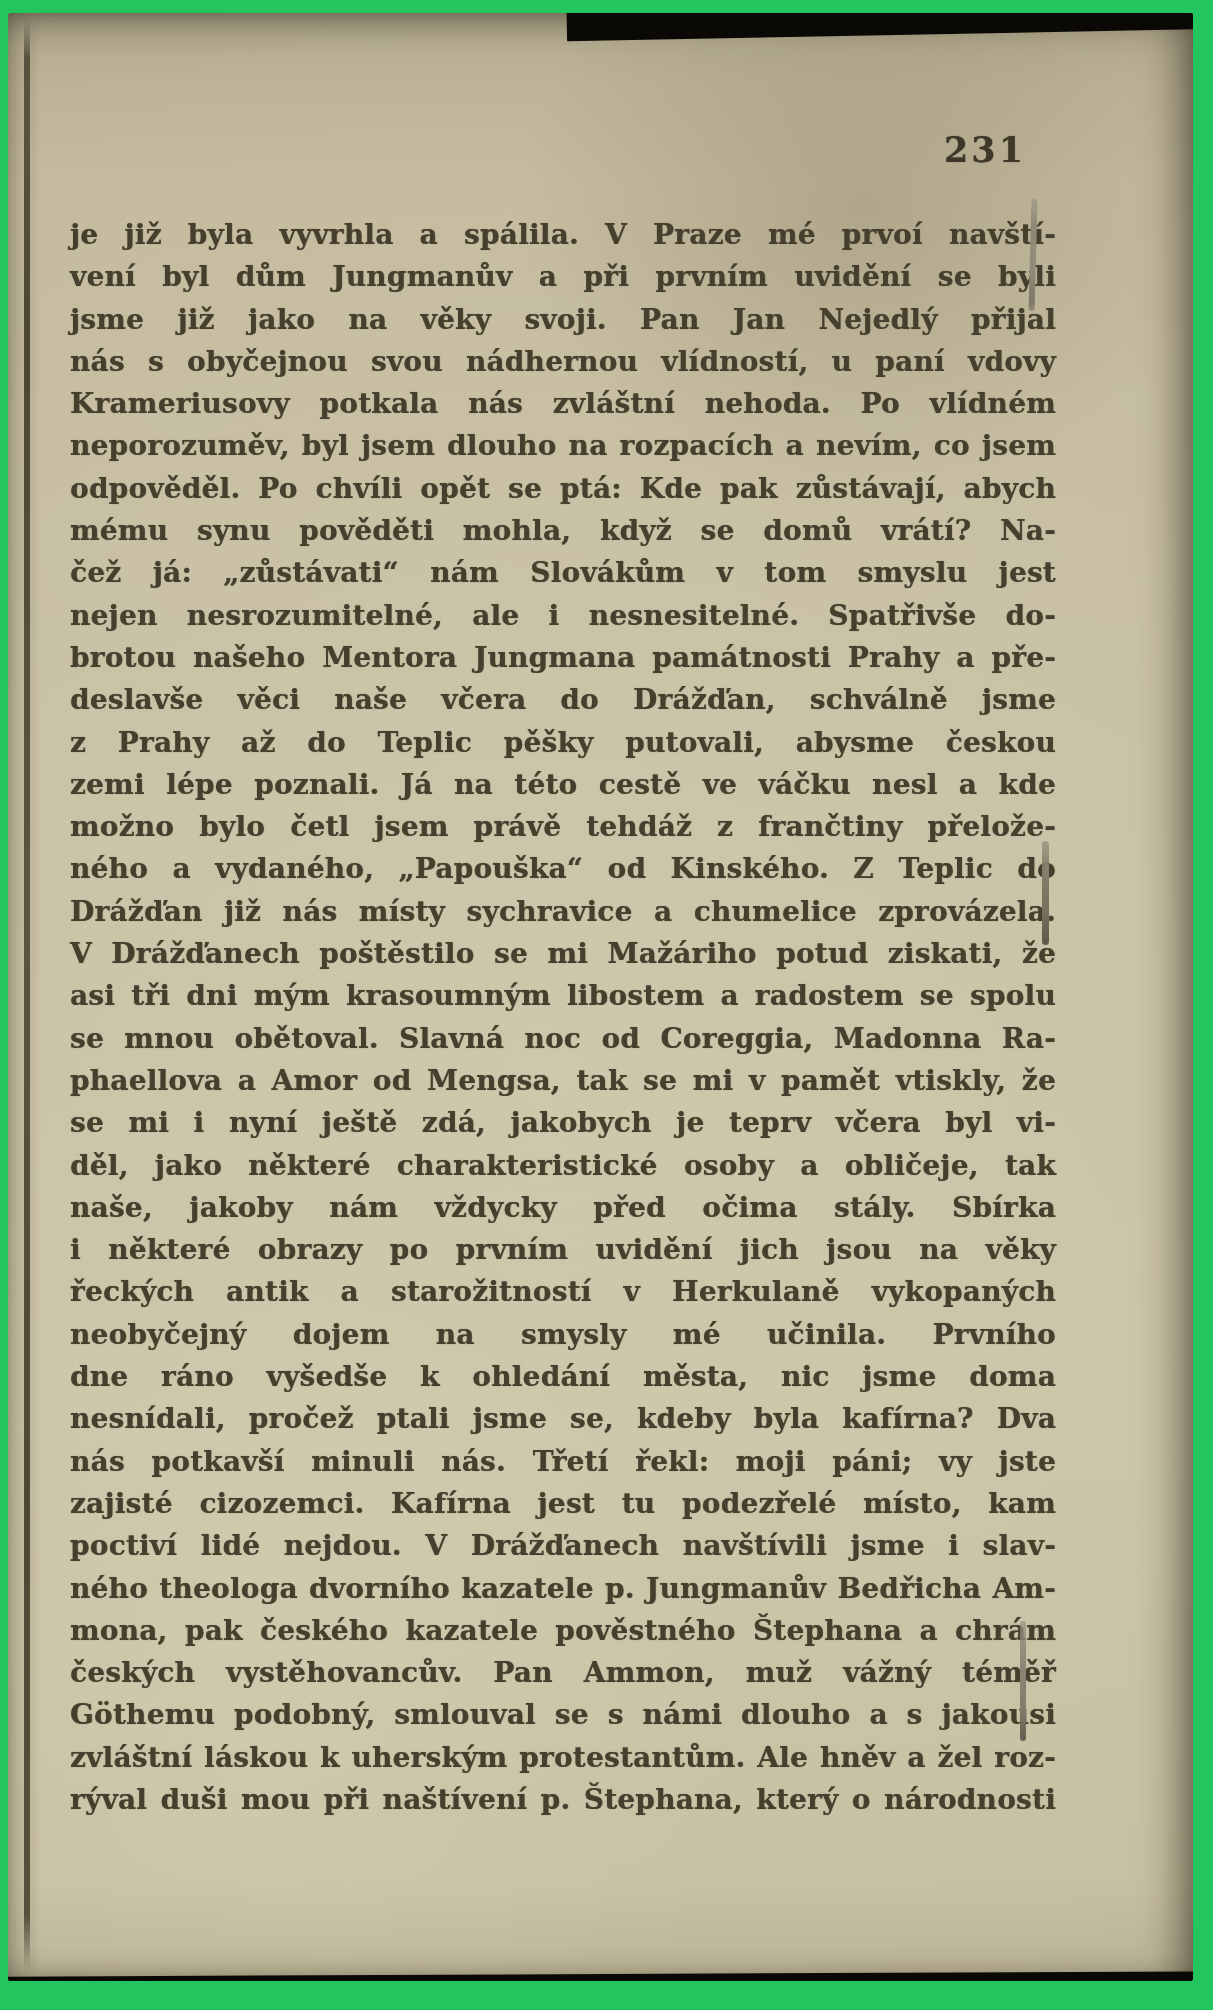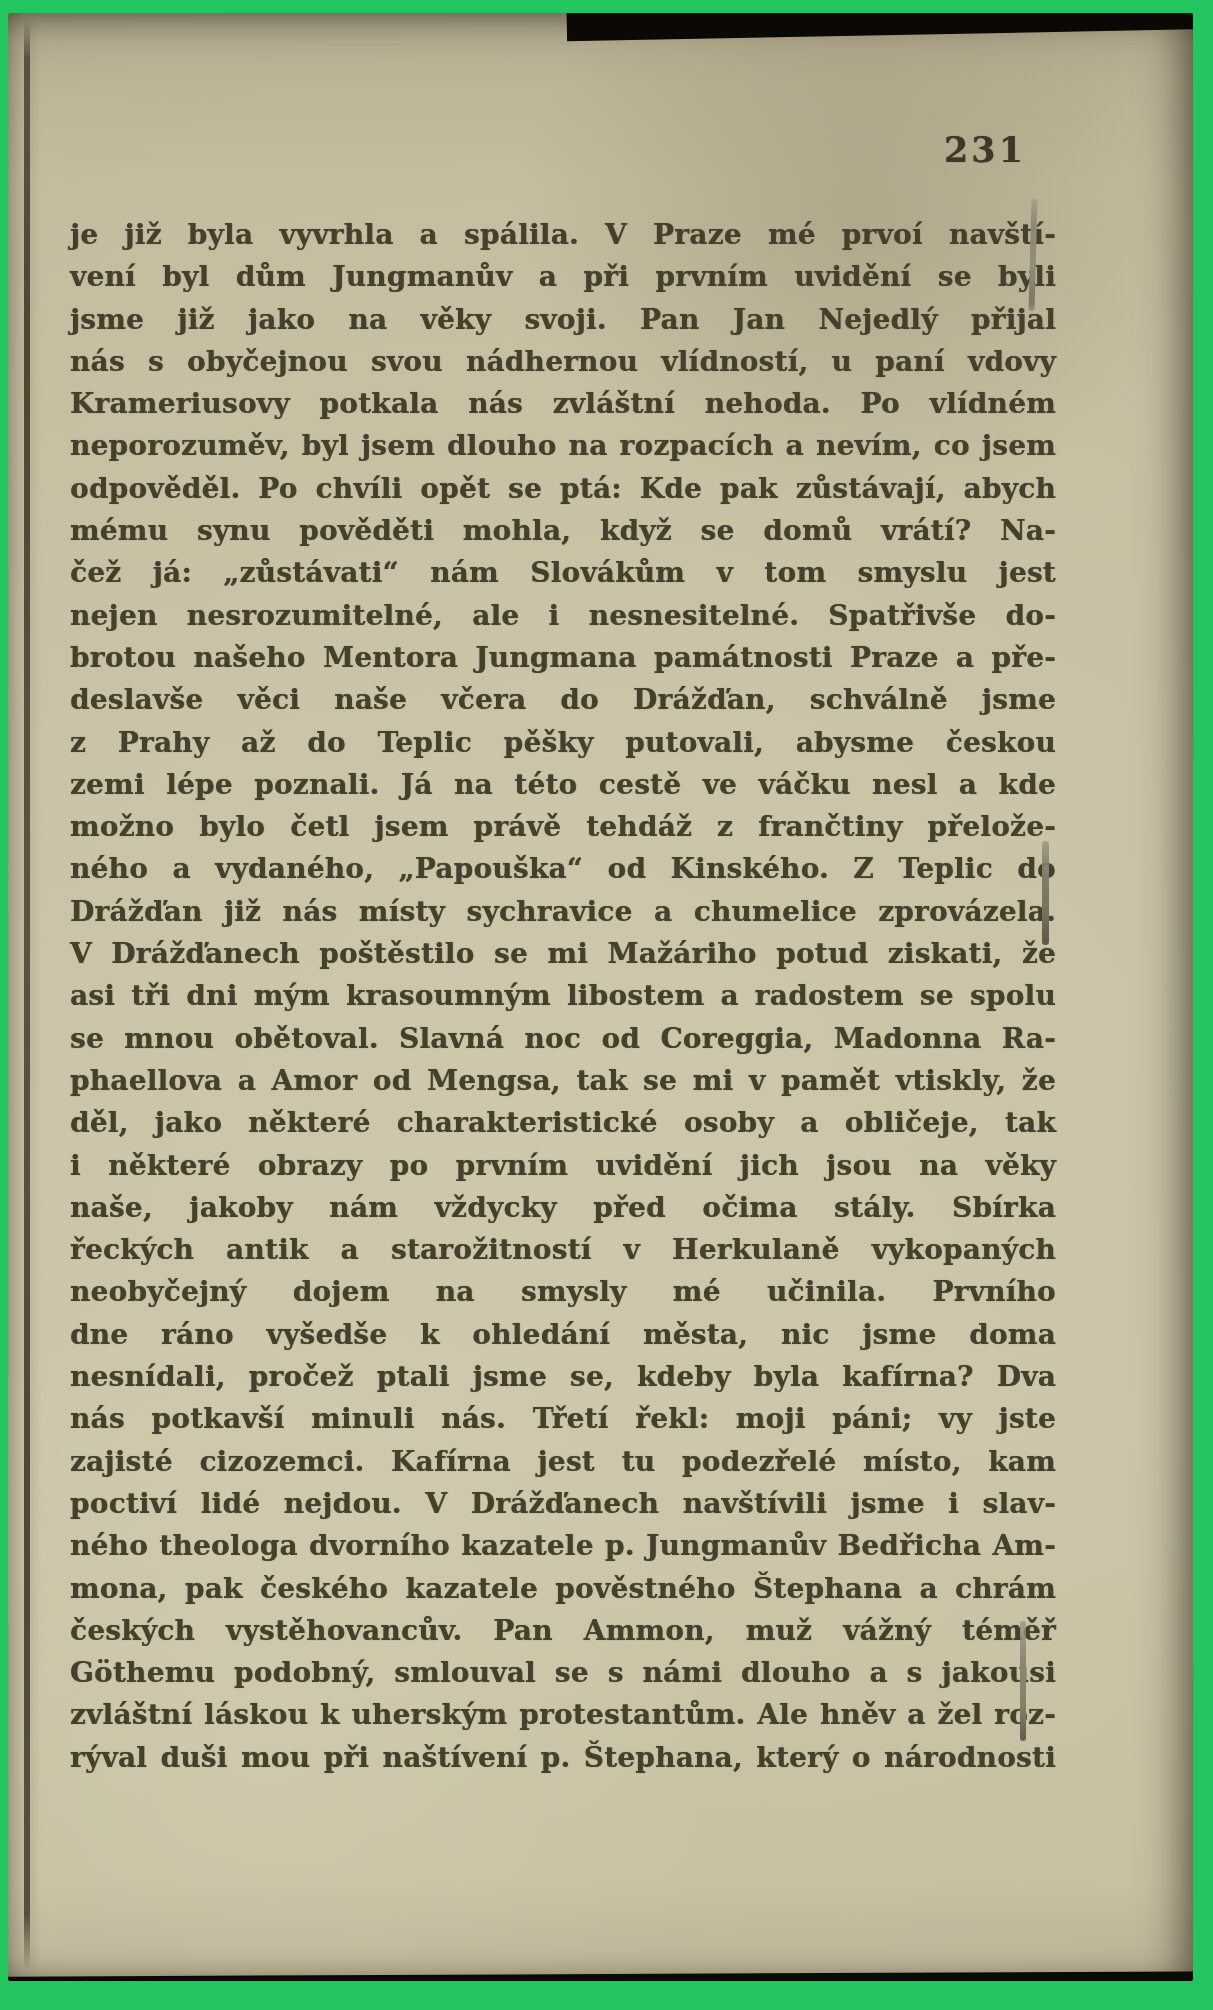--- a/index.html
+++ b/index.html
@@ -144,34 +144,35 @@
         <div class="line">je již byla vyvrhla a spálila. V Praze mé prvoí navští-</div>
         <div class="line">vení byl dům Jungmanův a při prvním uvidění se byli</div>
         <div class="line">jsme již jako na věky svoji. Pan Jan Nejedlý přijal</div>
         <div class="line">nás s obyčejnou svou nádhernou vlídností, u paní vdovy</div>
         <div class="line">Krameriusovy potkala nás zvláštní nehoda. Po vlídném</div>
         <div class="line">neporozuměv, byl jsem dlouho na rozpacích a nevím, co jsem</div>
         <div class="line">odpověděl. Po chvíli opět se ptá: Kde pak zůstávají, abych</div>
         <div class="line">mému synu pověděti mohla, když se domů vrátí? Na-</div>
         <div class="line">čež já: „zůstávati“ nám Slovákům v tom smyslu jest</div>
         <div class="line">nejen nesrozumitelné, ale i nesnesitelné. Spatřivše do-</div>
-        <div class="line">brotou našeho Mentora Jungmana památnosti Praze a pře-</div>
+        <div class="line">brotou našeho Mentora Jungmana památnosti Prahy a pře-</div>
         <div class="line">deslavše věci naše včera do Drážďan, schválně jsme</div>
         <div class="line">z Prahy až do Teplic pěšky putovali, abysme českou</div>
         <div class="line">zemi lépe poznali. Já na této cestě ve váčku nesl a kde</div>
         <div class="line">možno bylo četl jsem právě tehdáž z frančtiny přelože-</div>
         <div class="line">ného a vydaného, „Papouška“ od Kinského. Z Teplic do</div>
         <div class="line">Drážďan již nás místy sychravice a chumelice zprovázela.</div>
         <div class="line">V Drážďanech poštěstilo se mi Mažáriho potud ziskati, že</div>
         <div class="line">asi tři dni mým krasoumným libostem a radostem se spolu</div>
         <div class="line">se mnou obětoval. Slavná noc od Coreggia, Madonna Ra-</div>
         <div class="line">phaellova a Amor od Mengsa, tak se mi v pamět vtiskly, že</div>
+        <div class="line">se mi i nyní ještě zdá, jakobych je teprv včera byl vi-</div>
         <div class="line">děl, jako některé charakteristické osoby a obličeje, tak</div>
+        <div class="line">naše, jakoby nám vždycky před očima stály. Sbírka</div>
         <div class="line">i některé obrazy po prvním uvidění jich jsou na věky</div>
-        <div class="line">naše, jakoby nám vždycky před očima stály. Sbírka</div>
         <div class="line">řeckých antik a starožitností v Herkulaně vykopaných</div>
         <div class="line">neobyčejný dojem na smysly mé učinila. Prvního</div>
         <div class="line">dne ráno vyšedše k ohledání města, nic jsme doma</div>
         <div class="line">nesnídali, pročež ptali jsme se, kdeby byla kafírna? Dva</div>
         <div class="line">nás potkavší minuli nás. Třetí řekl: moji páni; vy jste</div>
         <div class="line">zajisté cizozemci. Kafírna jest tu podezřelé místo, kam</div>
         <div class="line">poctiví lidé nejdou. V Drážďanech navštívili jsme i slav-</div>
         <div class="line">ného theologa dvorního kazatele p. Jungmanův Bedřicha Am-</div>
         <div class="line">mona, pak českého kazatele pověstného Štephana a chrám</div>
         <div class="line">českých vystěhovancův. Pan Ammon, muž vážný téměř</div>

